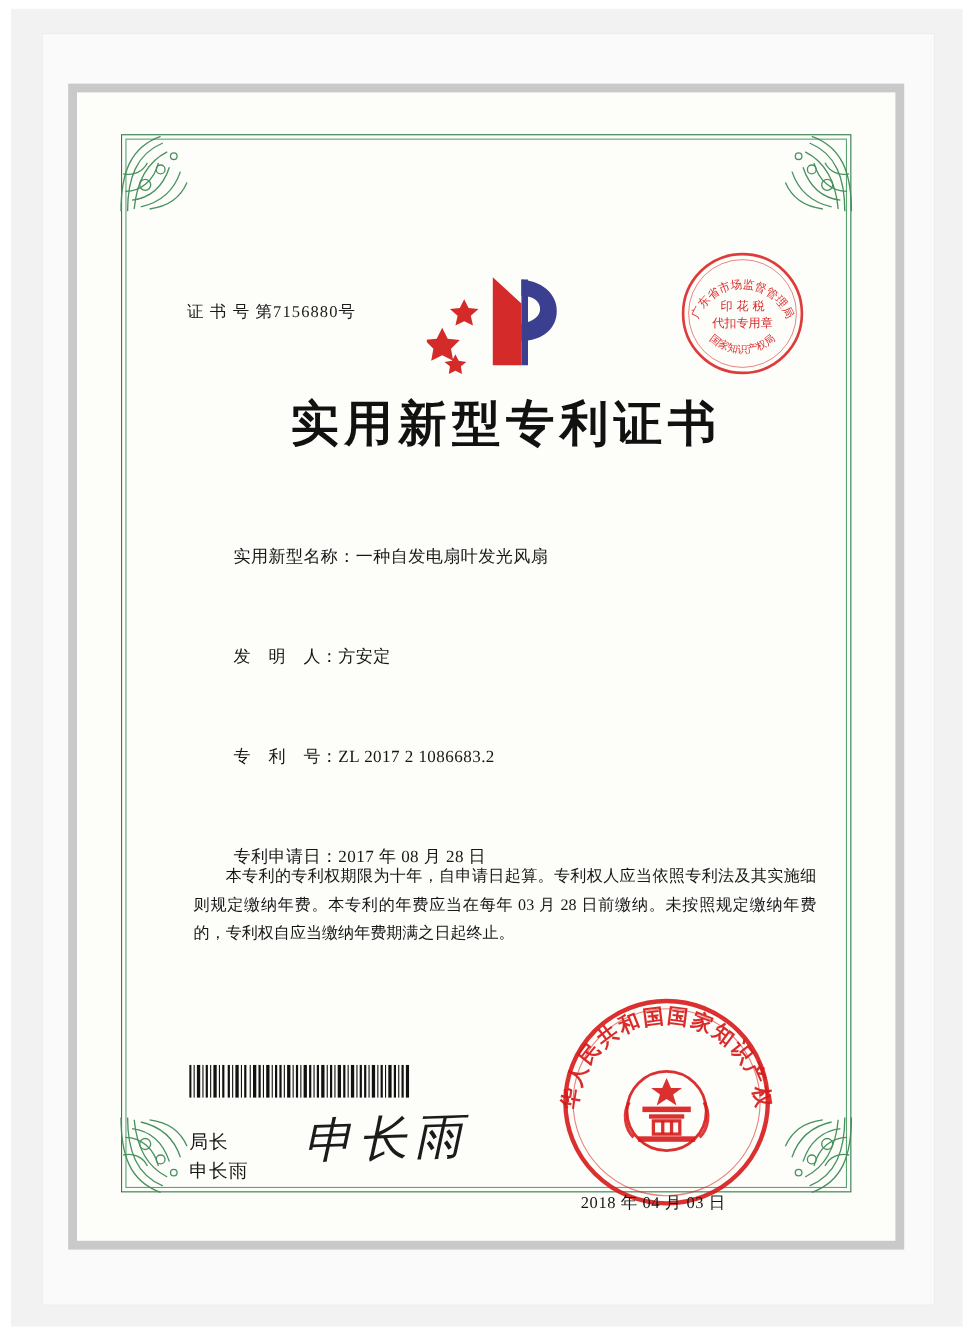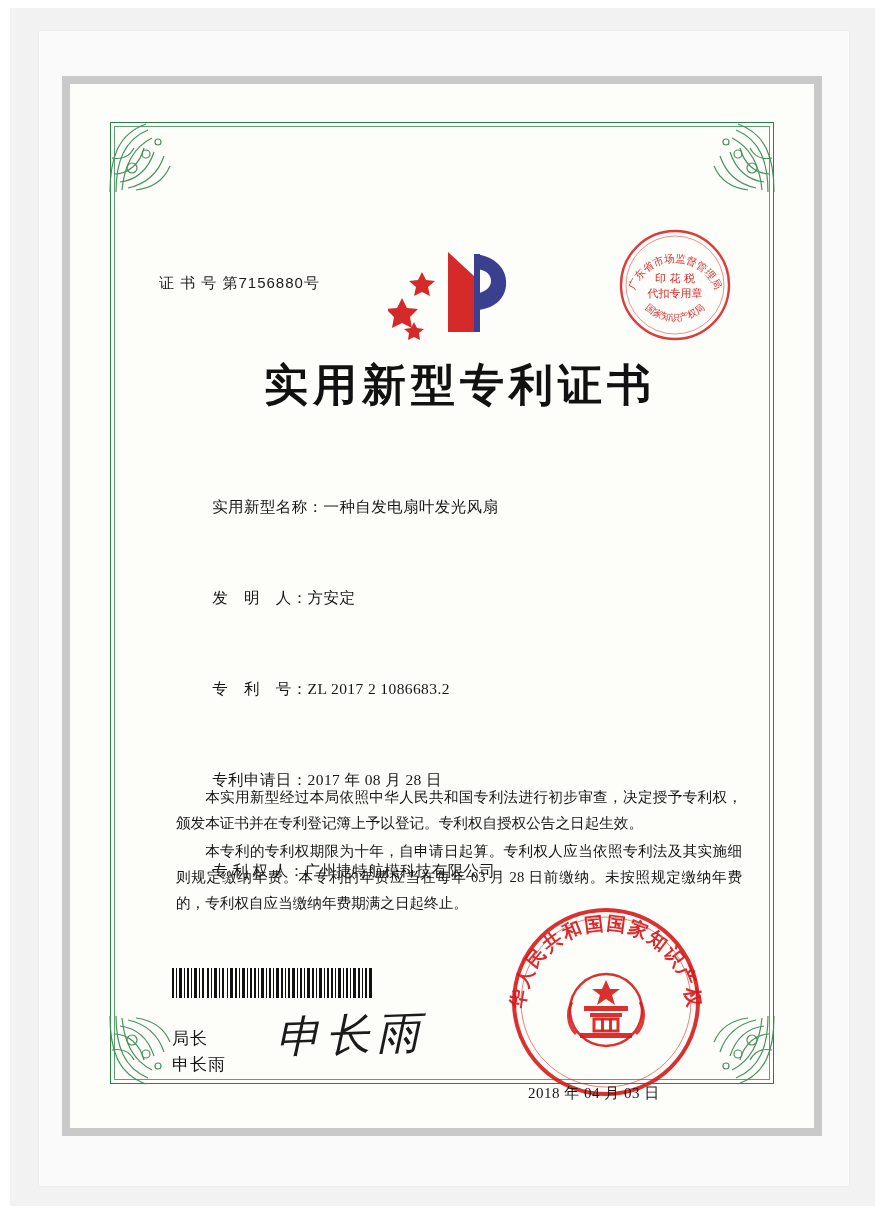--- a/index.html
+++ b/index.html
@@ -70,25 +70,25 @@
     opacity: 0.95;
   }
   .corner-tl { left: 36px; top: 34px; }
   .corner-tr { right: 36px; top: 34px; transform: scaleX(-1); }
   .corner-bl { left: 36px; bottom: 38px; transform: scaleY(-1); }
   .corner-br { right: 36px; bottom: 38px; transform: scale(-1,-1); }
 
   
   .cert-no {
     position: absolute;
-    left: 89px; top: 190px;
+    left: 100px; top: 190px;
     font-size: 15px;
     letter-spacing: 1px;
     color: #1a1a1a;
-    font-family: Liberation Sans, sans-serif;
+    font-family: Liberation Serif, serif;
   }
 
   .logo {
     position: absolute;
     left: 318px; top: 152px;
     width: 130px; height: 108px;
   }
 
   .red-seal-top {
     position: absolute;
@@ -289,27 +289,23 @@
       </div>
       <div class="field-row">
         <span>发　明　人：</span><span>方安定</span>
       </div>
       <div class="field-row">
         <span>专　利　号：</span><span>ZL 2017 2 1086683.2</span>
       </div>
       <div class="field-row">
         <span>专利申请日：</span><span>2017 年 08 月 28 日</span>
       </div>
-      <div class="field-row">
-        <span>专 利 权 人：</span><span>广州捷特航模科技有限公司</span>
-      </div>
     </div>
 
     <div class="body-text">
-      <p>本实用新型经过本局依照中华人民共和国专利法进行初步审查，决定授予专利权，颁发本证书并在专利登记簿上予以登记。专利权自授权公告之日起生效。</p>
       <p>本专利的专利权期限为十年，自申请日起算。专利权人应当依照专利法及其实施细则规定缴纳年费。本专利的年费应当在每年 03 月 28 日前缴纳。未按照规定缴纳年费的，专利权自应当缴纳年费期满之日起终止。</p>
     </div>
 
     <svg class="barcode" viewBox="0 0 200 30" preserveAspectRatio="none">
       <g fill="#111">
         <rect x="0" y="0" width="2" height="30"></rect>
           <rect x="4" y="0" width="1" height="30"></rect>
         <rect x="7" y="0" width="3" height="30"></rect>
           <rect x="12" y="0" width="1" height="30"></rect>
         <rect x="15" y="0" width="2" height="30"></rect>

